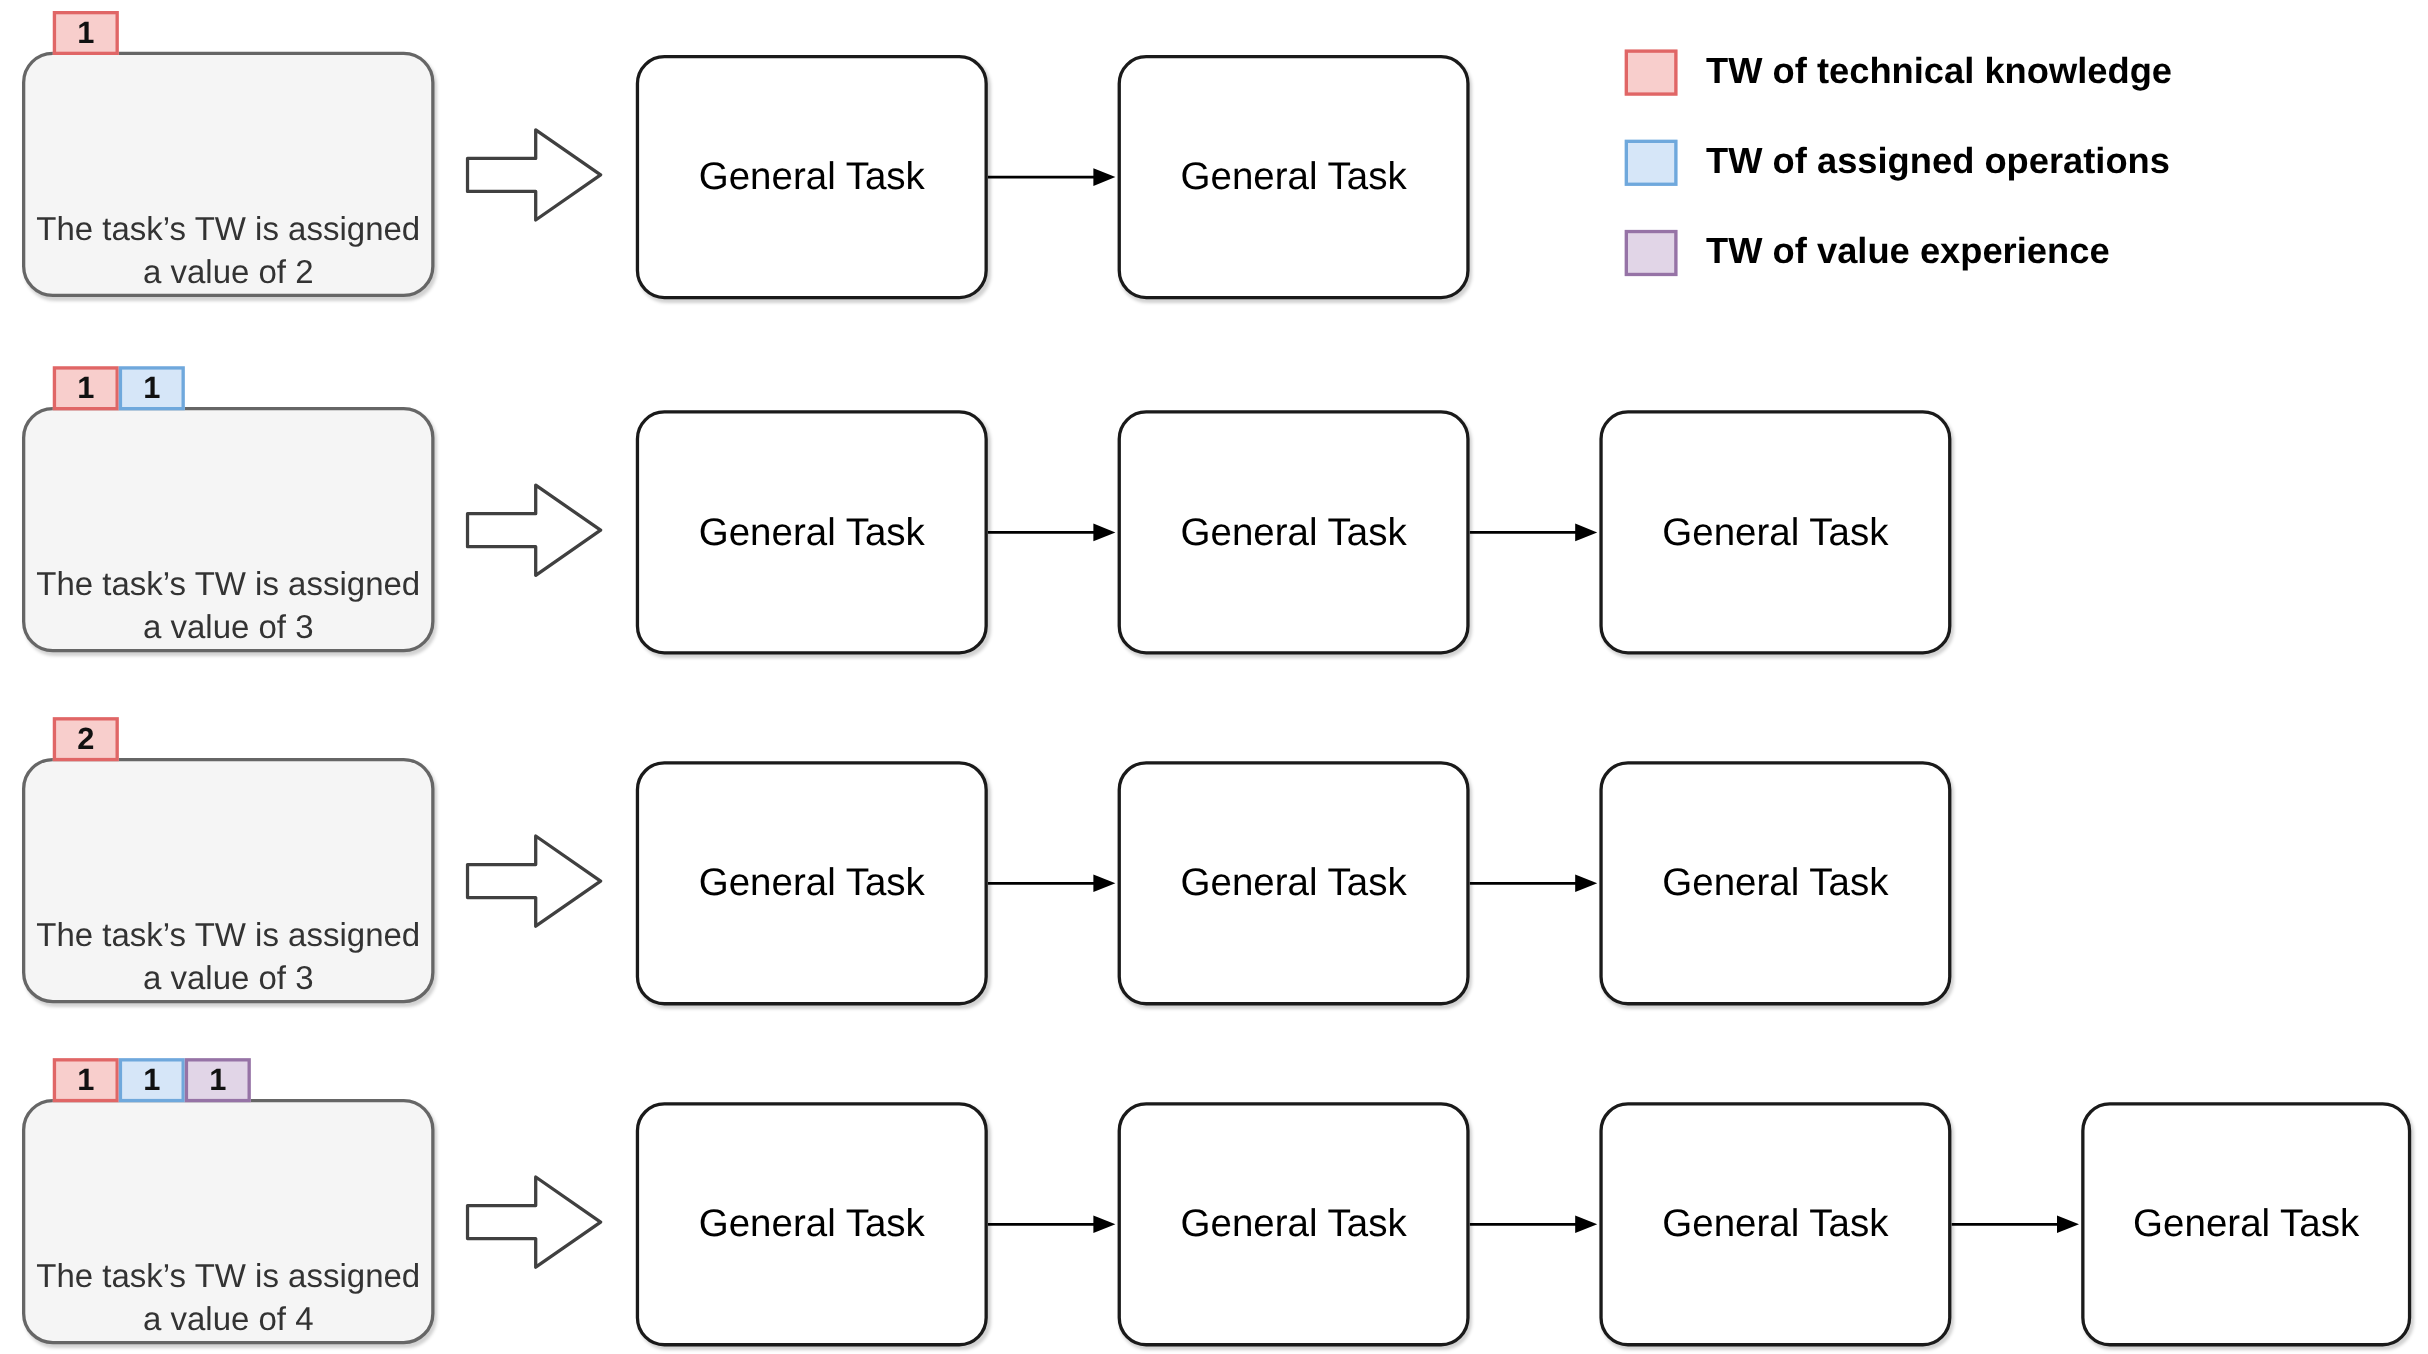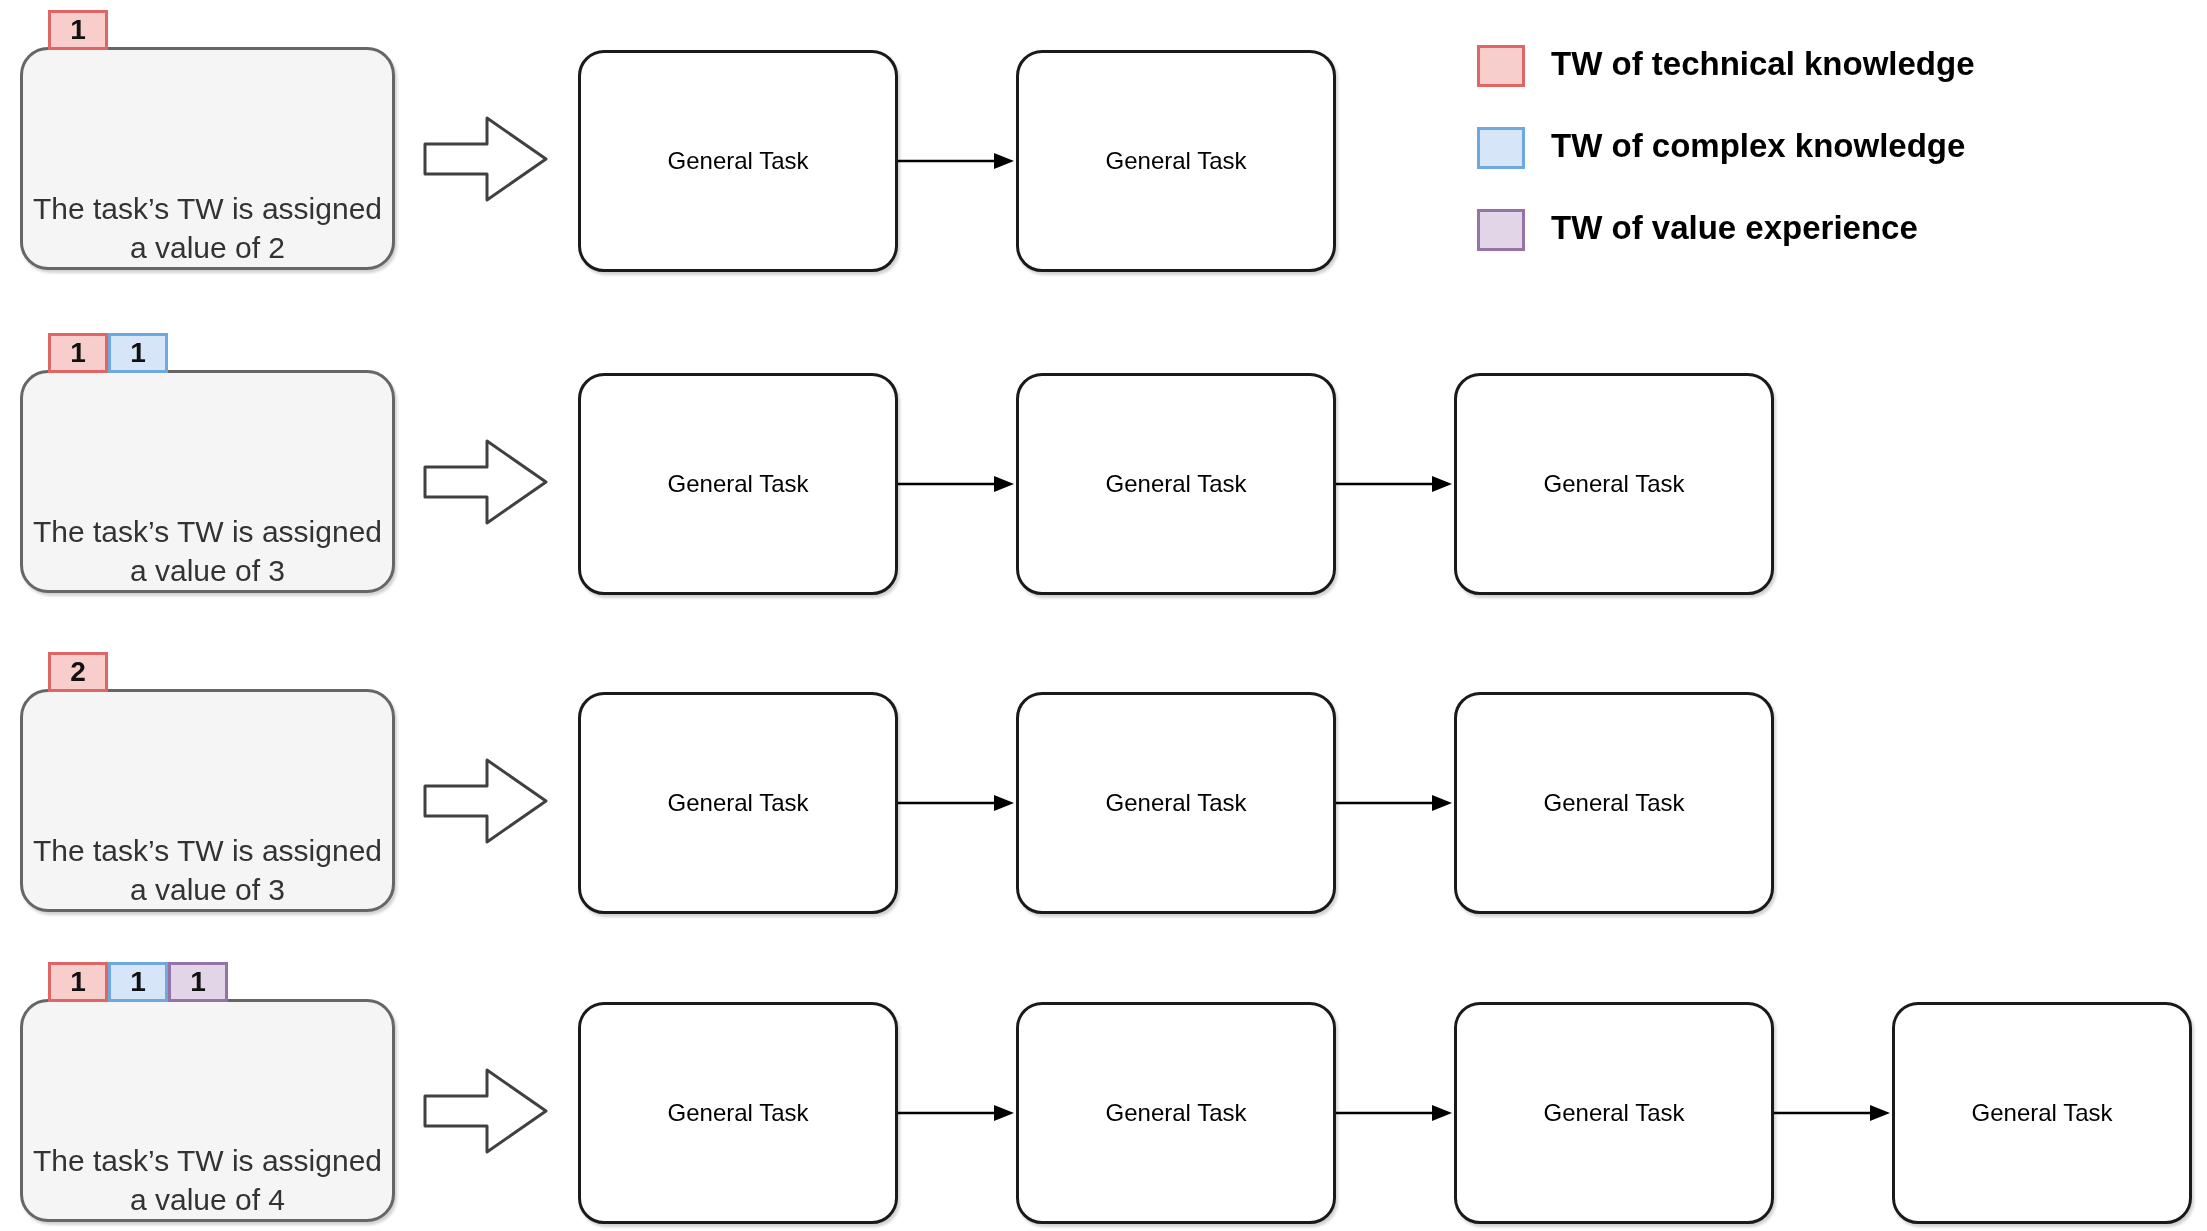--- a/index.html
+++ b/index.html
@@ -85,21 +85,21 @@
     border: 3.5px solid;
     border-radius: 26px;
     display: flex;
     align-items: center;
     justify-content: center;
     flex-shrink: 0;
     box-shadow: 2px 3px 3px rgba(0,0,0,0.18);
   }
   .gen-box.narrow { width: 300px; }
   .gen-box span {
-    font-size: 24px;
+    font-size: 35px;
     color: #000000;
     text-align: right;
   }
   .connector {
     flex-shrink: 0;
   }
 
   
   #legend {
     position: absolute;
@@ -131,21 +131,21 @@
 <body>
 
 <div id="canvas">
   <div id="legend">
       <div class="legend-item">
         <div class="legend-swatch" style="background:#F8CECC;border-color:#E06666"></div>
         <span class="legend-label">TW of technical knowledge</span>
       </div>
       <div class="legend-item">
         <div class="legend-swatch" style="background:#D6E6F8;border-color:#6FA8DC"></div>
-        <span class="legend-label">TW of complex knowledge</span>
+        <span class="legend-label">TW of assigned operations</span>
       </div>
       <div class="legend-item">
         <div class="legend-swatch" style="background:#E1D5E7;border-color:#9673A6"></div>
         <span class="legend-label">TW of value experience</span>
       </div>
     </div>
   <div id="rows">
       <div class="row" style="top:10px">
         <div class="tags">
           <div class="tag" style="background:#F8CECC;border-color:#E06666">

